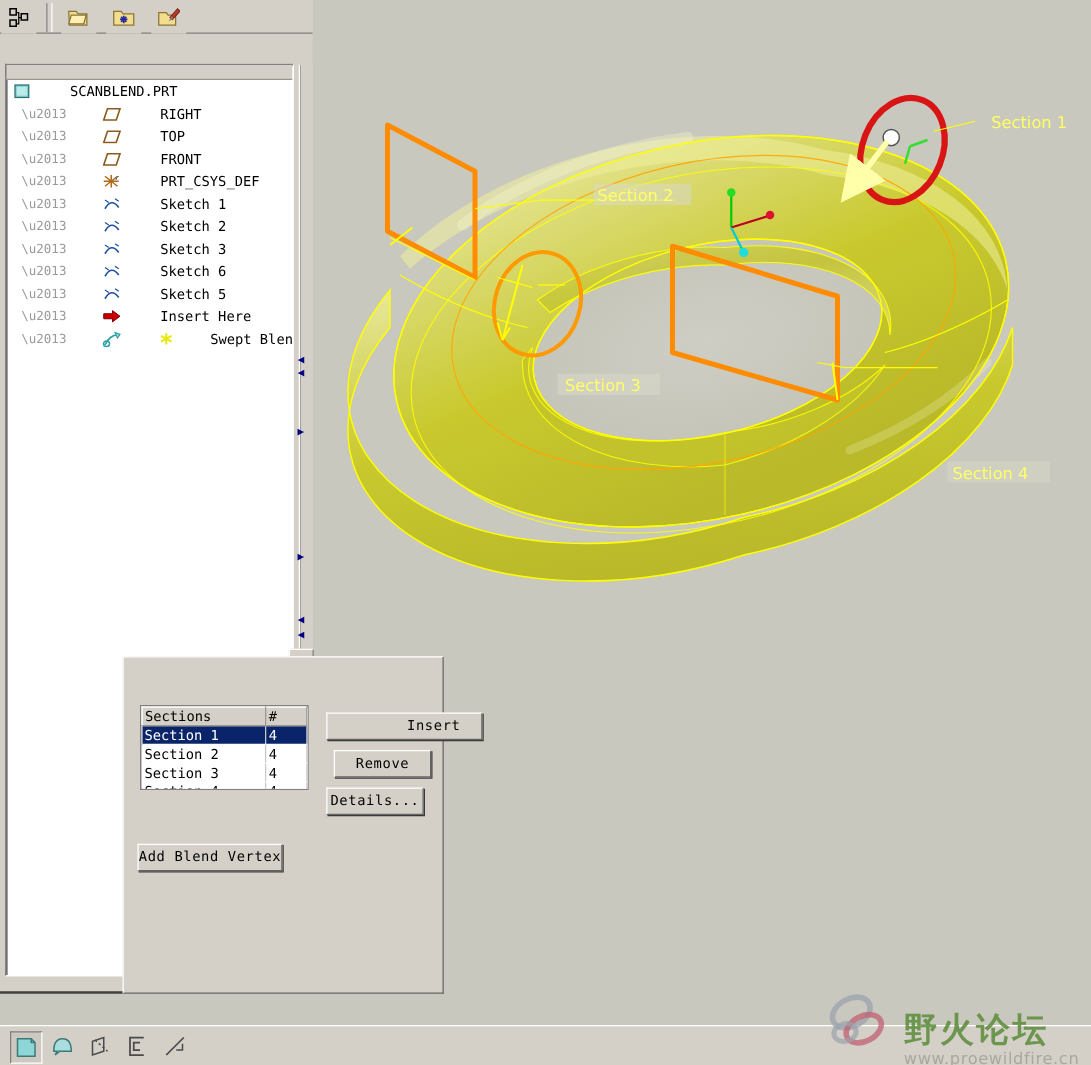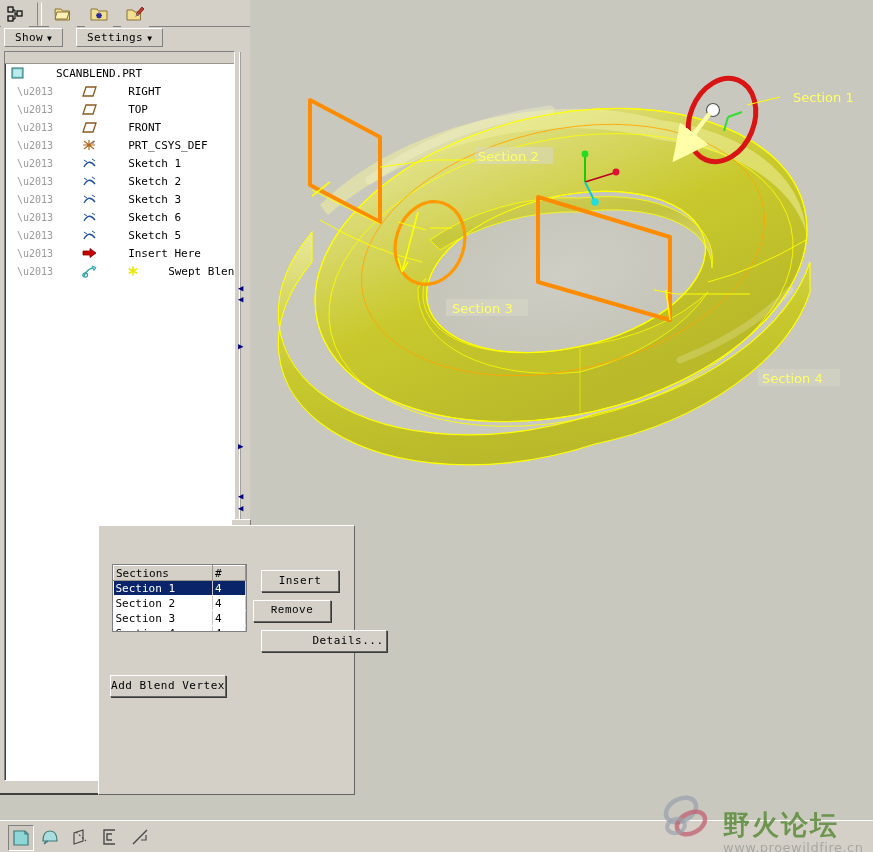--- a/index.html
+++ b/index.html
@@ -156,23 +156,23 @@
   .btn {
     position: absolute;
     background:#d4d0c8;
     border-top:1px solid #ffffff; border-left:1px solid #ffffff;
     border-right:1px solid #646464; border-bottom:1px solid #646464;
     box-shadow: 1px 1px 0 #3a3a3a;
     font-family:"DejaVu Sans Mono","Liberation Mono",monospace;
     font-size:11px; text-align:center; line-height:19px;
     letter-spacing:.5px;
   }
-  #btn-insert  { left:162px; top:44px;  width:76px; height:20px; }
-  #btn-remove  { left:154px; top:74px;  width:76px; height:20px;font-family:Liberation Mono, monospace; }
-  #btn-details { left:162px; top:104px; width:76px; height:20px;padding-left:48px; }
+  #btn-insert  { left:162px; top:44px;  width:76px; height:20px;padding-left:47px; }
+  #btn-remove  { left:168px; top:74px;  width:76px; height:20px; }
+  #btn-details { left:162px; top:104px; width:76px; height:20px; }
   #btn-addvtx  { left:11px;  top:149px; width:114px; height:20px; }
 
   
   #tabbar {
     position:absolute; left:0; top:795px; width:873px; height:24px;
     background:#d4d0c8;
     border-top:1px solid #ffffff;
     display:flex; align-items:center;
   }
   #tabbar .tabicon { width:26px; display:flex; align-items:center; justify-content:center; }
@@ -382,28 +382,20 @@
       </span>
       <span class="tbtn">
         <svg width="18" height="18" viewBox="0 0 18 18">
           <path d="M1 5 h6 l1.5 2 h6 v8 h-13.5 z" fill="#f3de90" stroke="#8a7436" stroke-width="1"></path>
           <path d="M16 2 L10 9 l1.8 1.8 L18 4 Z" fill="#c0392b" stroke="#7b241c" stroke-width="0.9"></path>
           <path d="M11 8 L9 12 l4-2 Z" fill="#7d7d7d"></path>
         </svg>
       </span>
     </div>
 
-    <div class="tb-row" id="toolbar-menu">
-      <span class="menubtn">
-        <span>Show</span><span class="caret">▼</span>
-      </span>
-      <span class="menubtn">
-        <span>Settings</span><span class="caret">▼</span>
-      </span>
-    </div>
 
     <div id="tree-box">
       <div id="tree-header"></div>
 
       <div class="tree-item root">
         <span class="ico">
           <svg width="13" height="12" viewBox="0 0 13 12">
             <rect x="1" y="1" width="11" height="10" fill="#7fd4d4" stroke="#2f6f6f" stroke-width="1"></rect>
             <rect x="2.5" y="2.5" width="8" height="7" fill="#bdeaea" stroke="none"></rect>
           </svg>

